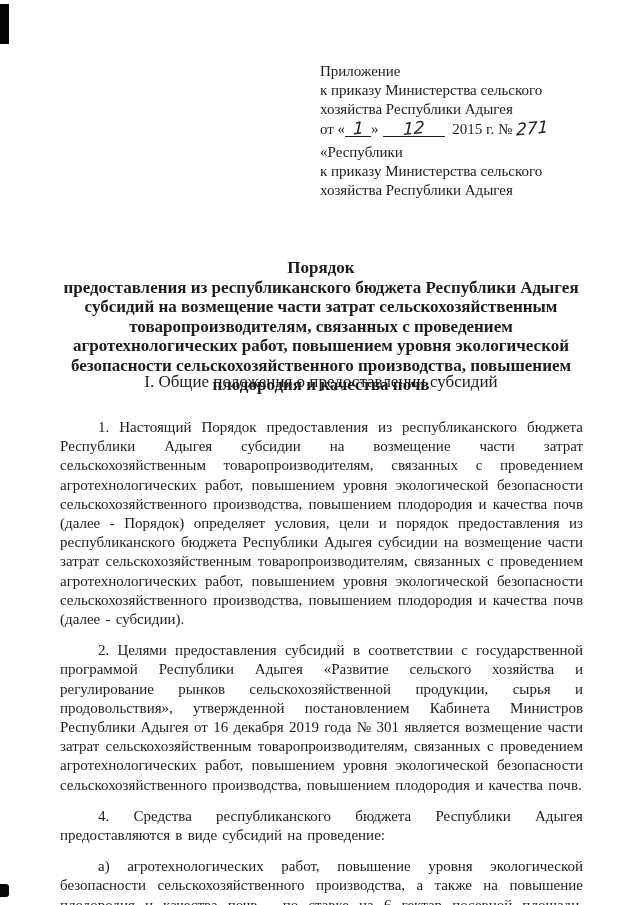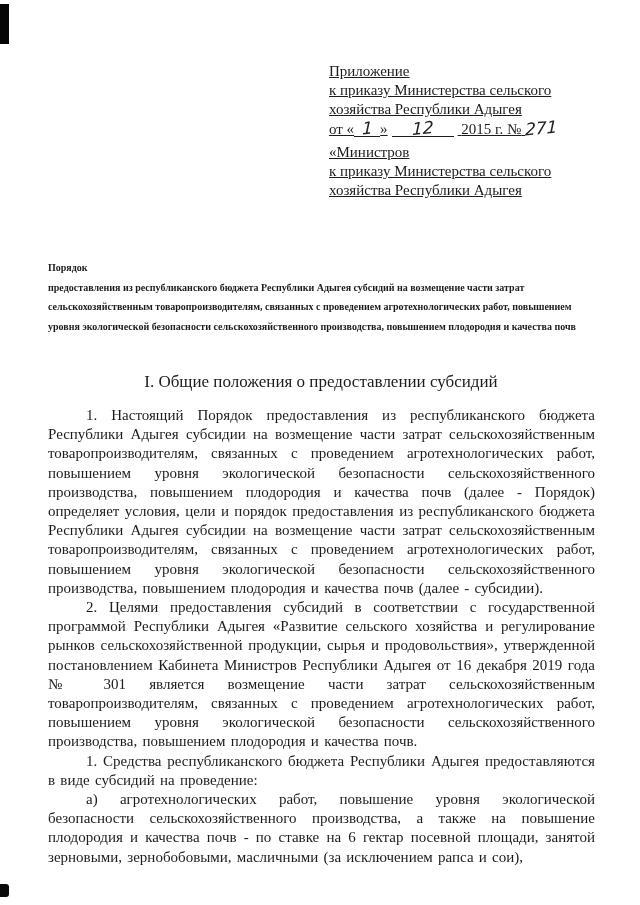--- a/index.html
+++ b/index.html
@@ -19,27 +19,26 @@
     width: 9px; height: 40px; background: #050505;
   }
   .artifact-bottom-left {
     position: absolute; left: 0; top: 884px;
     width: 9px; height: 13px; background: #0a0a0a;
     border-radius: 0 3px 3px 0;
   }
   
   .header-block {
     position: absolute;
-    left: 329px;
+    left: 320px;
     top: 62px;
     width: 290px;
     font-size: 15px;
     line-height: 19px;
     text-align: left;
-    text-decoration: underline;
   }
   .header-block .line { white-space: nowrap; }
   .date-line { white-space: nowrap; margin-bottom: 4px; }
   .hand {
     display: inline-block;
     font-family: "DejaVu Sans", sans-serif;
     font-style: italic;
     font-size: 17px;
     transform: rotate(-5deg) skewX(-6deg);
     color: #222;
@@ -52,22 +51,23 @@
     vertical-align: baseline;
   }
   .slot-day { min-width: 26px; }
   .slot-month { min-width: 62px; margin-left: 4px; margin-right: 4px; }
   
   .doc-title {
     position: absolute;
     left: 48px;
     top: 258px;
     width: 546px;
+    text-align: center;
     font-weight: bold;
-    font-size: 10px;
+    font-size: 17px;
     line-height: 19.5px;
   }
   .doc-title .title-word { display: block; }
   
   .section-heading {
     position: absolute;
     left: 48px;
     top: 372px;
     width: 546px;
     text-align: center;
@@ -78,21 +78,21 @@
   .body-text {
     position: absolute;
     left: 48px;
     top: 406px;
     width: 547px;
     font-size: 15px;
     line-height: 19.2px;
     text-align: justify;
   }
   .body-text p {
-    margin: 0;
+    margin: 12px;
     text-indent: 38px;
     word-spacing: 1.5px;
   }
 </style>
 </head>
 <body>
 
 <div class="page">
 
   <div class="artifact-top-left"></div>
@@ -100,32 +100,32 @@
 
   <div class="header-block">
     <div class="line">Приложение</div>
     <div class="line">к приказу Министерства сельского</div>
     <div class="line">хозяйства Республики Адыгея</div>
     <div class="date-line">
       <span>от «</span><span class="fill-slot slot-day"><span class="hand">1</span></span><span>»</span><span class="fill-slot slot-month"><span class="hand">12</span></span>
       <span>2015 г. №</span>
       <span class="hand">271</span>
     </div>
-    <div class="line">«Министров</div>
+    <div class="line">«Республики</div>
     <div class="line">к приказу Министерства сельского</div>
     <div class="line">хозяйства Республики Адыгея</div>
   </div>
 
   <div class="doc-title">
     <span class="title-word">Порядок</span>
     <span>предоставления из республиканского бюджета Республики Адыгея субсидий на возмещение части затрат сельскохозяйственным товаропроизводителям, связанных с проведением агротехнологических работ, повышением уровня экологической безопасности сельскохозяйственного производства, повышением плодородия и качества почв</span>
   </div>
 
   <div class="section-heading">I. Общие положения о предоставлении субсидий</div>
 
   <div class="body-text">
     <p>1. Настоящий Порядок предоставления из республиканского бюджета Республики Адыгея субсидии на возмещение части затрат сельскохозяйственным товаропроизводителям, связанных с проведением агротехнологических работ, повышением уровня экологической безопасности сельскохозяйственного производства, повышением плодородия и качества почв (далее - Порядок) определяет условия, цели и порядок предоставления из республиканского бюджета Республики Адыгея субсидии на возмещение части затрат сельскохозяйственным товаропроизводителям, связанных с проведением агротехнологических работ, повышением уровня экологической безопасности сельскохозяйственного производства, повышением плодородия и качества почв (далее - субсидии).</p>
     <p>2. Целями предоставления субсидий в соответствии с государственной программой Республики Адыгея «Развитие сельского хозяйства и регулирование рынков сельскохозяйственной продукции, сырья и продовольствия», утвержденной постановлением Кабинета Министров Республики Адыгея от 16 декабря 2019 года № 301 является возмещение части затрат сельскохозяйственным товаропроизводителям, связанных с проведением агротехнологических работ, повышением уровня экологической безопасности сельскохозяйственного производства, повышением плодородия и качества почв.</p>
-    <p>1. Средства республиканского бюджета Республики Адыгея предоставляются в виде субсидий на проведение:</p>
+    <p>4. Средства республиканского бюджета Республики Адыгея предоставляются в виде субсидий на проведение:</p>
     <p>а) агротехнологических работ, повышение уровня экологической безопасности сельскохозяйственного производства, а также на повышение плодородия и качества почв - по ставке на 6 гектар посевной площади, занятой зерновыми, зернобобовыми, масличными (за исключением рапса и сои),</p>
   </div>
 
 </div>
 
 </body></html>

